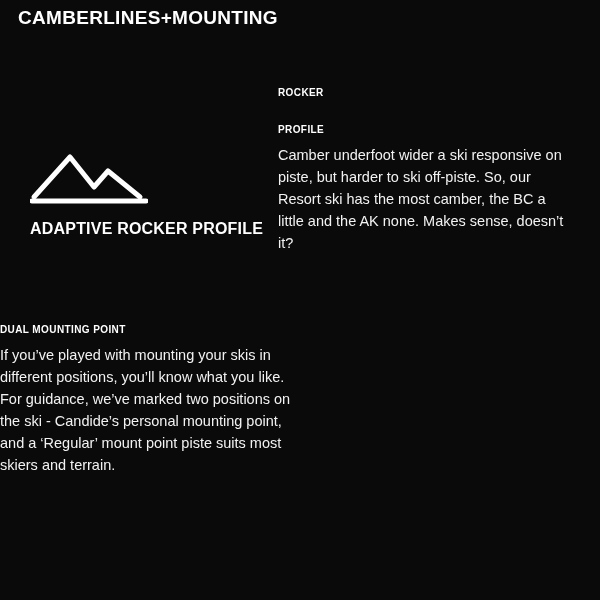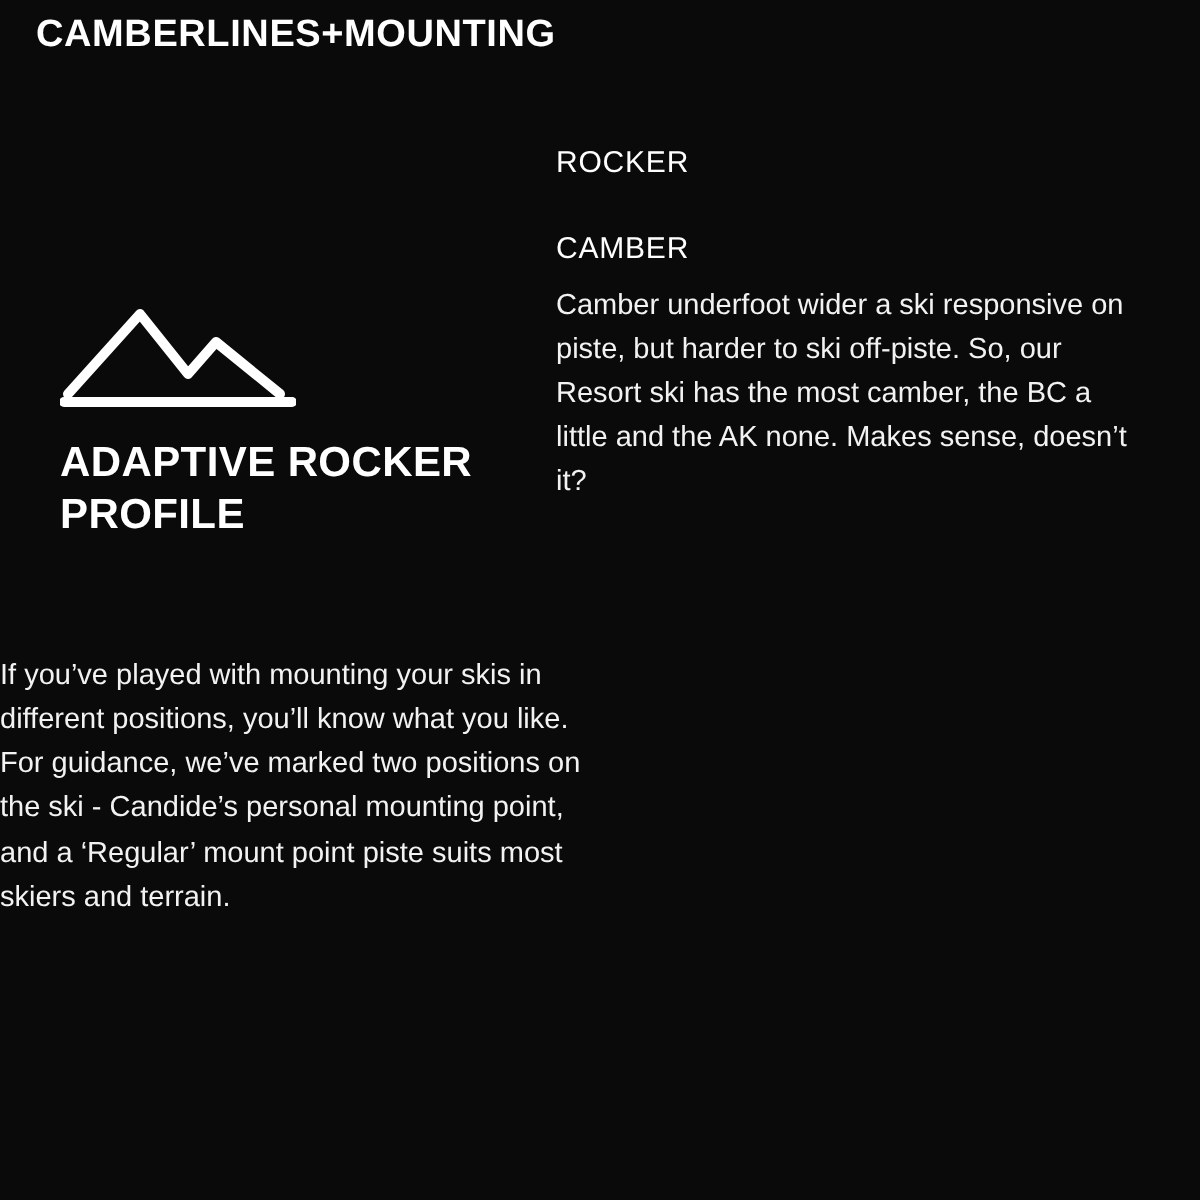--- a/index.html
+++ b/index.html
@@ -55,34 +55,35 @@
   }
 
   .icon-wrap {
     height: 78px;
     display: flex;
     align-items: flex-end;
     margin-bottom: 10px;
   }
 
   .left-heading {
-    font-size: 21px;
+    font-size: 16px;
     font-weight: bold;
     line-height: 1.25;
     letter-spacing: 0.2px;
     color: #ffffff;
     max-width: 240px;
   }
 
   .block-title {
-    font-size: 15px;
-    font-weight: normal;
+    font-size: 10px;
+    font-weight: bold;
     letter-spacing: 0.4px;
     color: #ffffff;
     margin-bottom: 9px;
+    margin-top: 14px;
   }
   .block-body {
     font-size: 14.5px;
     line-height: 1.52;
     color: #f2f2f2;
     font-weight: normal;
     max-width: 292px;
   }
   .block + .block {
     margin-top: 26px;
@@ -113,27 +114,28 @@
           <line x1="2" y1="54" x2="116" y2="54" stroke="#ffffff" stroke-width="5" stroke-linecap="round"></line>
         </svg>
       </div>
       <div class="left-heading">ADAPTIVE ROCKER PROFILE</div>
     </div>
     <div class="section-right">
       <div class="block">
         <div class="block-title">ROCKER</div>
       </div>
       <div class="block">
-        <div class="block-title">CAMBER</div>
+        <div class="block-title">PROFILE</div>
         <div class="block-body">Camber underfoot wider a ski responsive on piste, but harder to ski off-piste. So, our Resort ski has the most camber, the BC a little and the AK none. Makes sense, doesn’t it?</div>
       </div>
     </div>
   </div>
 
   <div class="section" id="section-mounting">
     <div class="section-right">
       <div class="block">
+        <div class="block-title">DUAL MOUNTING POINT</div>
         <div class="block-body">If you’ve played with mounting your skis in different positions, you’ll know what you like. For guidance, we’ve marked two positions on the ski - Candide’s personal mounting point, and a ‘Regular’ mount point piste suits most skiers and terrain.</div>
       </div>
     </div>
   </div>
 
 </div>
 
 </body></html>

